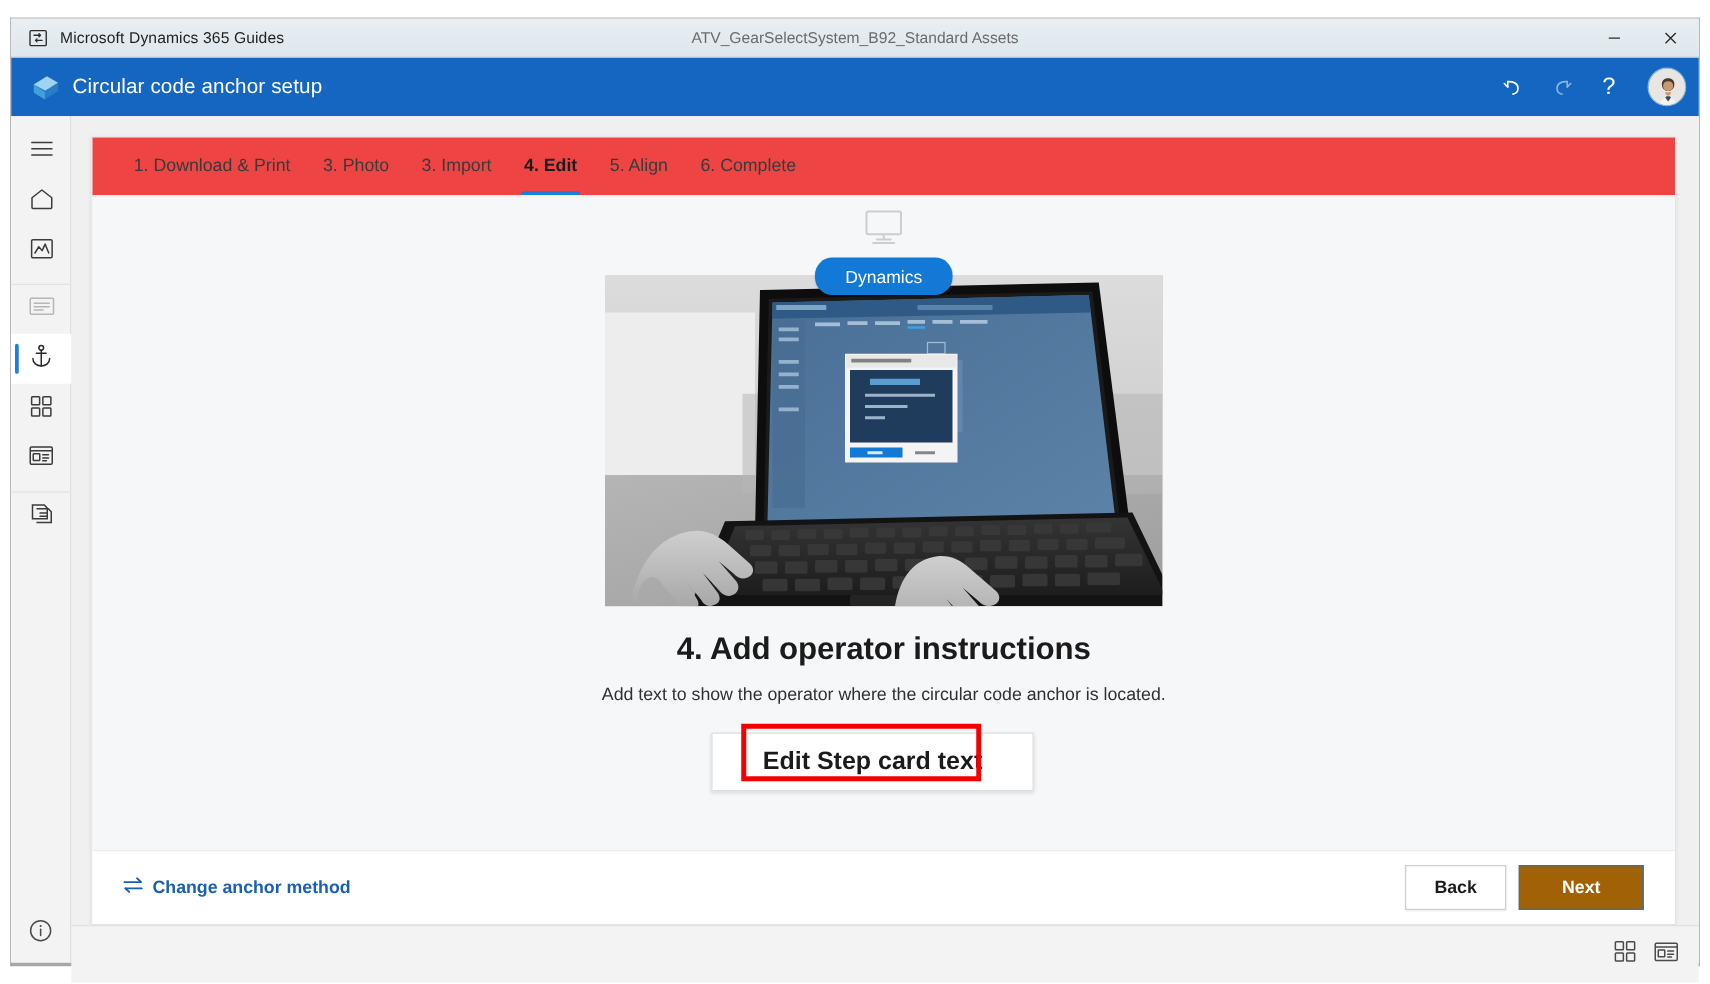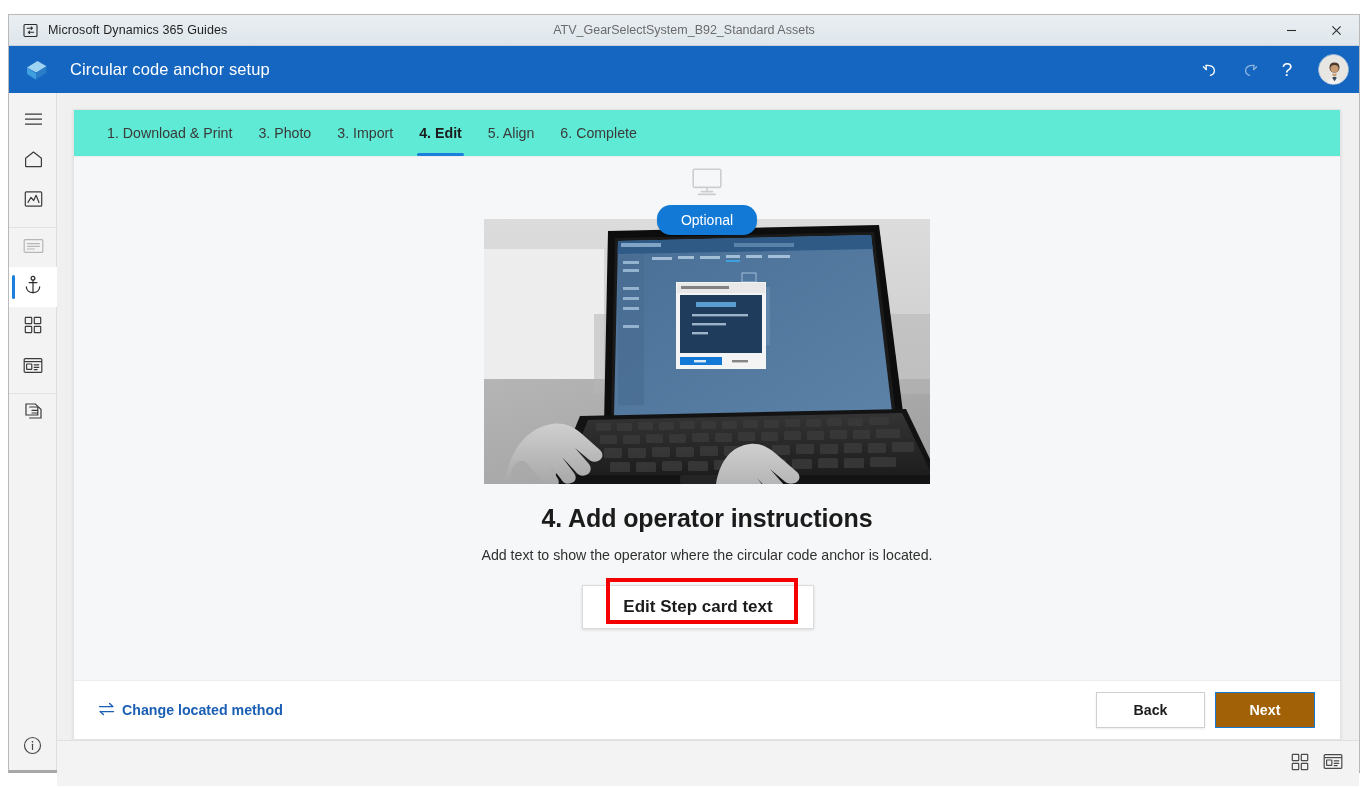--- a/index.html
+++ b/index.html
@@ -60,21 +60,21 @@
 
   
   .header {
     height: 47px; flex: 0 0 47px;
     background: #1566c0;
     display: flex; align-items: center;
     padding-left: 14px; padding-right: 10px;
   }
   .brand-logo { width: 33px; height: 30px; flex: 0 0 33px; }
   .brand-title {
-    color: #ffffff; font-size: 16.5px; margin-left: 14px;
+    color: #ffffff; font-size: 16.5px; margin-left: 2px;
     letter-spacing: .1px;
   }
   .header-actions {
     margin-left: auto; display: flex; align-items: center; gap: 4px;
   }
   .hdr-icon {
     width: 34px; height: 34px; display: flex;
     align-items: center; justify-content: center;
     color: #ffffff;
   }
@@ -130,21 +130,21 @@
     flex: 0 0 auto;
     height: 631px;
   }
 
   
   .tabs {
     height: 47px; flex: 0 0 47px;
     display: flex; align-items: flex-end;
     padding-left: 20px; gap: 0;
     border-bottom: 1px solid #ececec;
-    background: #5eead4;
+    background: #ef4444;
   }
   .tab {
     position: relative; height: 100%;
     display: flex; align-items: center;
     padding: 0 13px;
     font-size: 14.2px; color: #3a3a3a;
     white-space: nowrap;
   }
   .tab.active { font-weight: bold; color: #1c1c1c; }
   .tab.active::after {
@@ -186,21 +186,21 @@
     margin-top: 20px; letter-spacing: -.1px;
   }
   .subline {
     font-size: 14.2px; color: #303030; margin-top: 14px;
   }
 
   .btn-wrap { position: relative; margin-top: 22px; }
   .edit-btn {
     background: #ffffff; border: 1px solid #dcdcdc;
     box-shadow: 0 1px 3px rgba(0,0,0,.13);
-    font-size: 17px; font-weight: bold; color: #1b1b1b;
+    font-size: 20px; font-weight: bold; color: #1b1b1b;
     padding: 11px 40px;
     min-width: 196px;
     position: relative;
     left: -9px;
   }
   .redbox {
     position: absolute;
     left: 15px; top: -7px;
     width: 192px; height: 46px;
     border: 4px solid #f40000;
@@ -216,21 +216,21 @@
     padding: 0 25px 0 24px;
   }
   .change-link {
     display: flex; align-items: center; gap: 7px;
     color: #1a5fb4; font-size: 14.2px; font-weight: bold;
   }
   .foot-right { margin-left: auto; display: flex; gap: 10px; align-items: center; }
   .btn-back {
     background: #ffffff; border: 1px solid #d0d0d0;
     font-size: 14.2px; color: #1b1b1b; font-weight: bold;
-    padding: 9px 0; width: 109px; text-align: center;
+    padding: 9px 0; width: 81px; text-align: center;
     box-shadow: 0 1px 2px rgba(0,0,0,.08);
   }
   .btn-next {
     background: #a16207; border: 1px solid #1279d6;
     font-size: 14.2px; color: #ffffff; font-weight: bold;
     padding: 9px 0; width: 100px; text-align: center;
   }
 
   
   .statusbar {
@@ -416,21 +416,21 @@
 
               <span class="monitor-ico">
                 <svg width="34" height="30" viewBox="0 0 34 30" fill="none" stroke="#cdcdcd" stroke-width="1.6">
                   <rect x="3.2" y="2.2" width="27.6" height="18.2" rx="1.4"></rect>
                   <path d="M17 20.4v4.2"></path>
                   <path d="M8.6 27.4h16.8" stroke-linecap="round"></path>
                   <path d="M11.4 24.6h11.2" stroke-linecap="round"></path>
                 </svg>
               </span>
 
-              <div class="opt-badge">Optional</div>
+              <div class="opt-badge">Dynamics</div>
 
               <div class="photo">
                 <svg viewBox="0 0 446 265" preserveAspectRatio="none">
                   <defs>
                     <linearGradient id="wall" x1="0" y1="0" x2="0" y2="1">
                       <stop offset="0" stop-color="#dcdcdc"></stop>
                         <stop offset="1" stop-color="#c2c2c2"></stop>
                     </linearGradient>
                     <linearGradient id="deskg" x1="0" y1="0" x2="1" y2="1">
                       <stop offset="0" stop-color="#b5b5b5"></stop>
@@ -588,21 +588,21 @@
             <div class="card-foot">
               <div class="change-link">
                 <span>
                   <svg width="17" height="14" viewBox="0 0 17 14" fill="none" stroke="#1a5fb4" stroke-width="1.4" stroke-linecap="round" stroke-linejoin="round">
                     <path d="M1.5 4.6h13"></path>
                       <path d="M11.6 1.6 14.8 4.6"></path>
                     <path d="M15.5 9.6h-13"></path>
                       <path d="M5.4 12.6 2.2 9.6"></path>
                   </svg>
                 </span>
-                <span>Change located method</span>
+                <span>Change anchor method</span>
               </div>
               <div class="foot-right">
                 <button class="btn-back">Back</button>
                 <button class="btn-next">Next</button>
               </div>
             </div>
 
           </div>
         </div>
 

